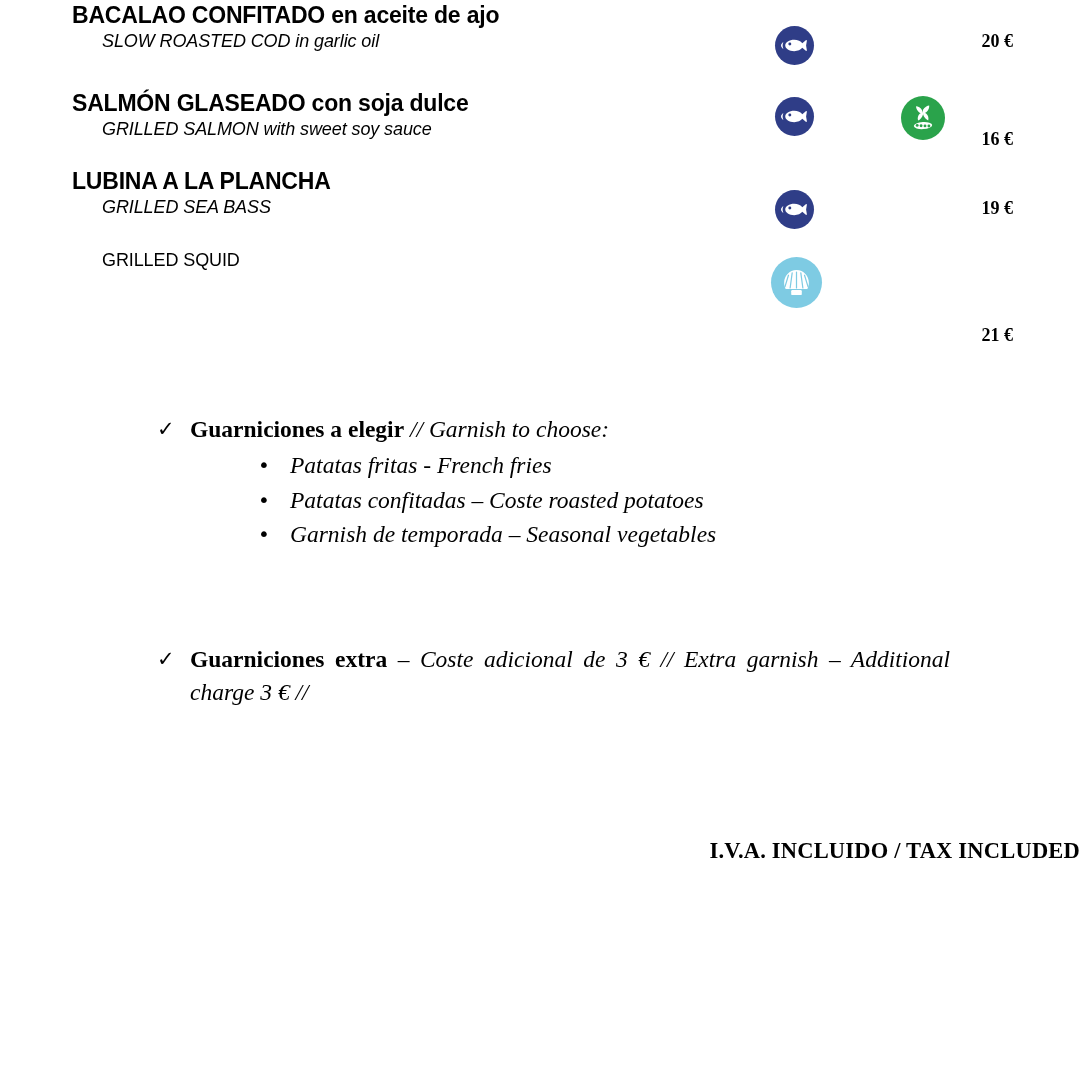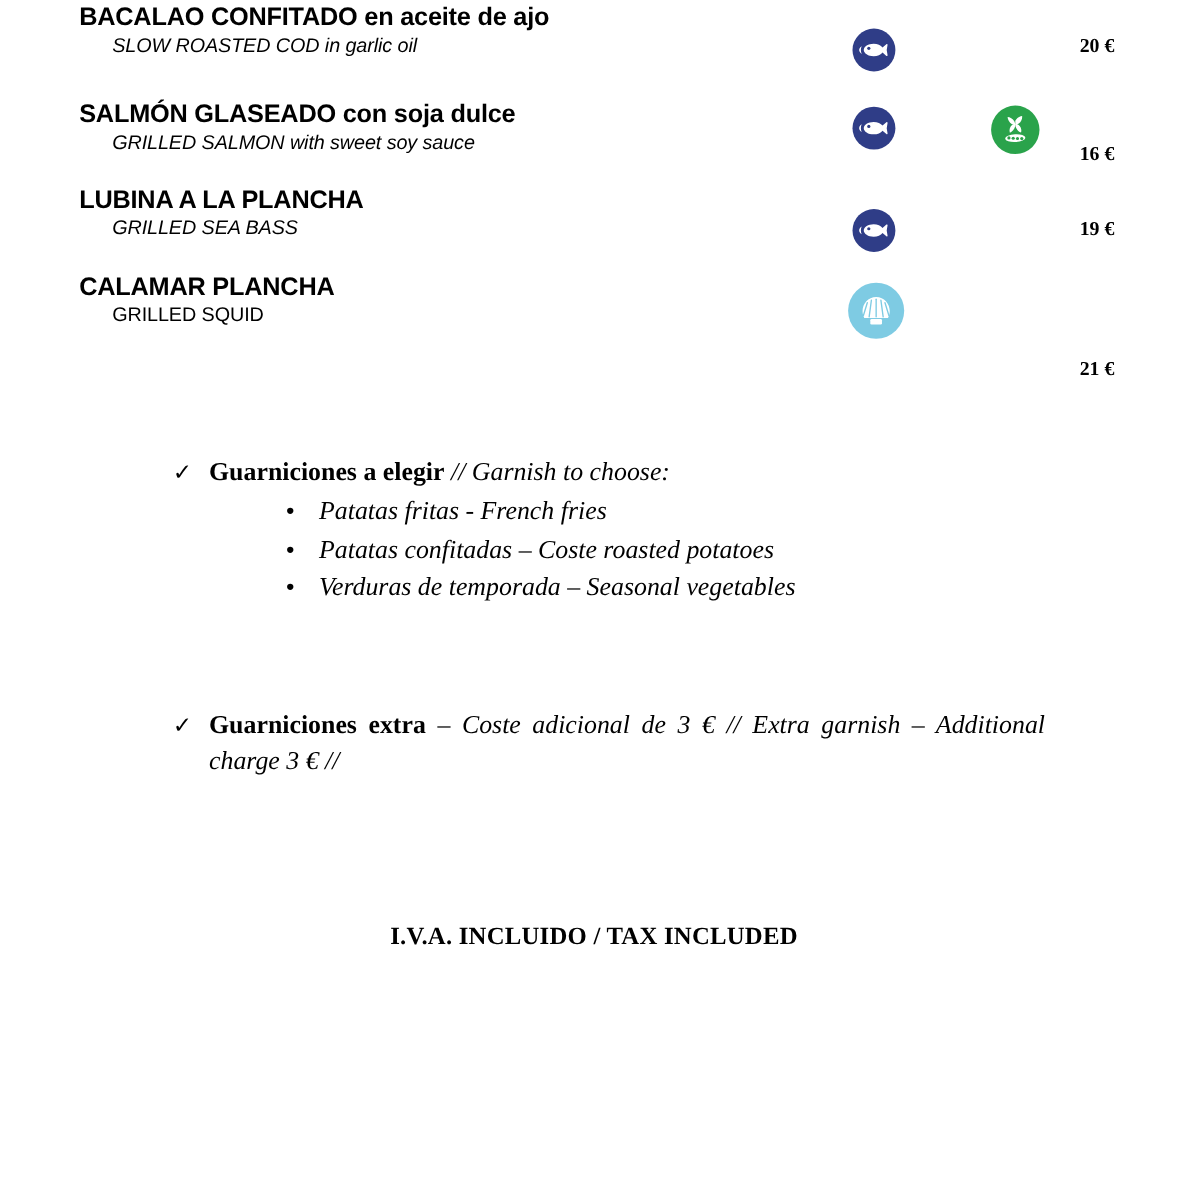--- a/index.html
+++ b/index.html
@@ -148,21 +148,21 @@
     left: -33px;
     line-height: 33px;
   }
 
   
   #tax-footer {
     position: absolute;
     left: 0;
     top: 838px;
     width: 1080px;
-    text-align: center;
+    text-align: right;
     font-family: "Liberation Serif", serif;
     font-weight: bold;
     font-size: 22.5px;
     letter-spacing: 0.2px;
     color: #000;
   }
 </style>
 </head>
 <body>
 
@@ -229,21 +229,20 @@
           <circle cx="15.2" cy="18.4" r="1.5" fill="#2f3d87"></circle>
           <path d="M8.6 16.4c-1.5 1-2.4 2.3-2.4 3.6s.9 2.6 2.4 3.6c-.5-1.1-.8-2.3-.8-3.6s.3-2.5.8-3.6z"></path>
         </g>
       </svg>
     </span>
     <div class="dish-price" style="top:30px;">19 €</div>
   </div>
 
   <div class="dish-row" style="top:247px;">
     <div class="dish-text" style="top:0px;">
-      <div class="dish-title"><span>CALAMAR PLANCHA</span><span class="light"></span></div>
       <div class="dish-sub upright">GRILLED SQUID</div>
     </div>
     <span class="icon-badge" style="left:771px; top:10px; width:51px; height:51px; background:#7ecbe3;">
       <svg viewBox="0 0 52 52" aria-hidden="true">
         <g fill="#ffffff">
           <path d="M26 13.2c7.4 0 12.6 6.2 12.6 13.1 0 2.4-.6 4.6-1.6 6.4H15c-1-1.8-1.6-4-1.6-6.4 0-6.9 5.2-13.1 12.6-13.1z"></path>
           <rect x="20.6" y="33.6" width="10.8" height="5.2" rx="1.2"></rect>
           <g stroke="#7ecbe3" stroke-width="1.25" stroke-linecap="round">
             <line x1="26" y1="15.3" x2="26" y2="31.6"></line>
             <line x1="21.6" y1="16.2" x2="19.5" y2="31.6"></line>
@@ -273,21 +272,21 @@
       <span class="bi">Patatas fritas</span><span class="bi"> - </span><span class="i"> French fries</span>
     </div>
 
     <div class="opt-line">
       <span class="opt-bullet">•</span>
       <span class="bi">Patatas confitadas</span><span class="bi"> – </span><span class="i">Coste roasted potatoes</span>
     </div>
 
     <div class="opt-line">
       <span class="opt-bullet">•</span>
-      <span class="bi">Verduras de temporada</span><span class="bi"> – </span><span class="i">Seasonal vegetables</span>
+      <span class="bi">Garnish de temporada</span><span class="bi"> – </span><span class="i">Seasonal vegetables</span>
     </div>
 
   </div>
 </div>
 
 <div id="extra-garnish">
   <div class="extra-para">
     <span class="check-mark">✓</span><span class="b">Guarniciones extra</span><span class="bi"> – Coste adicional de 3 €</span><span class="i"> // Extra garnish – Additional charge 3 € //</span>
   </div>
 </div>

